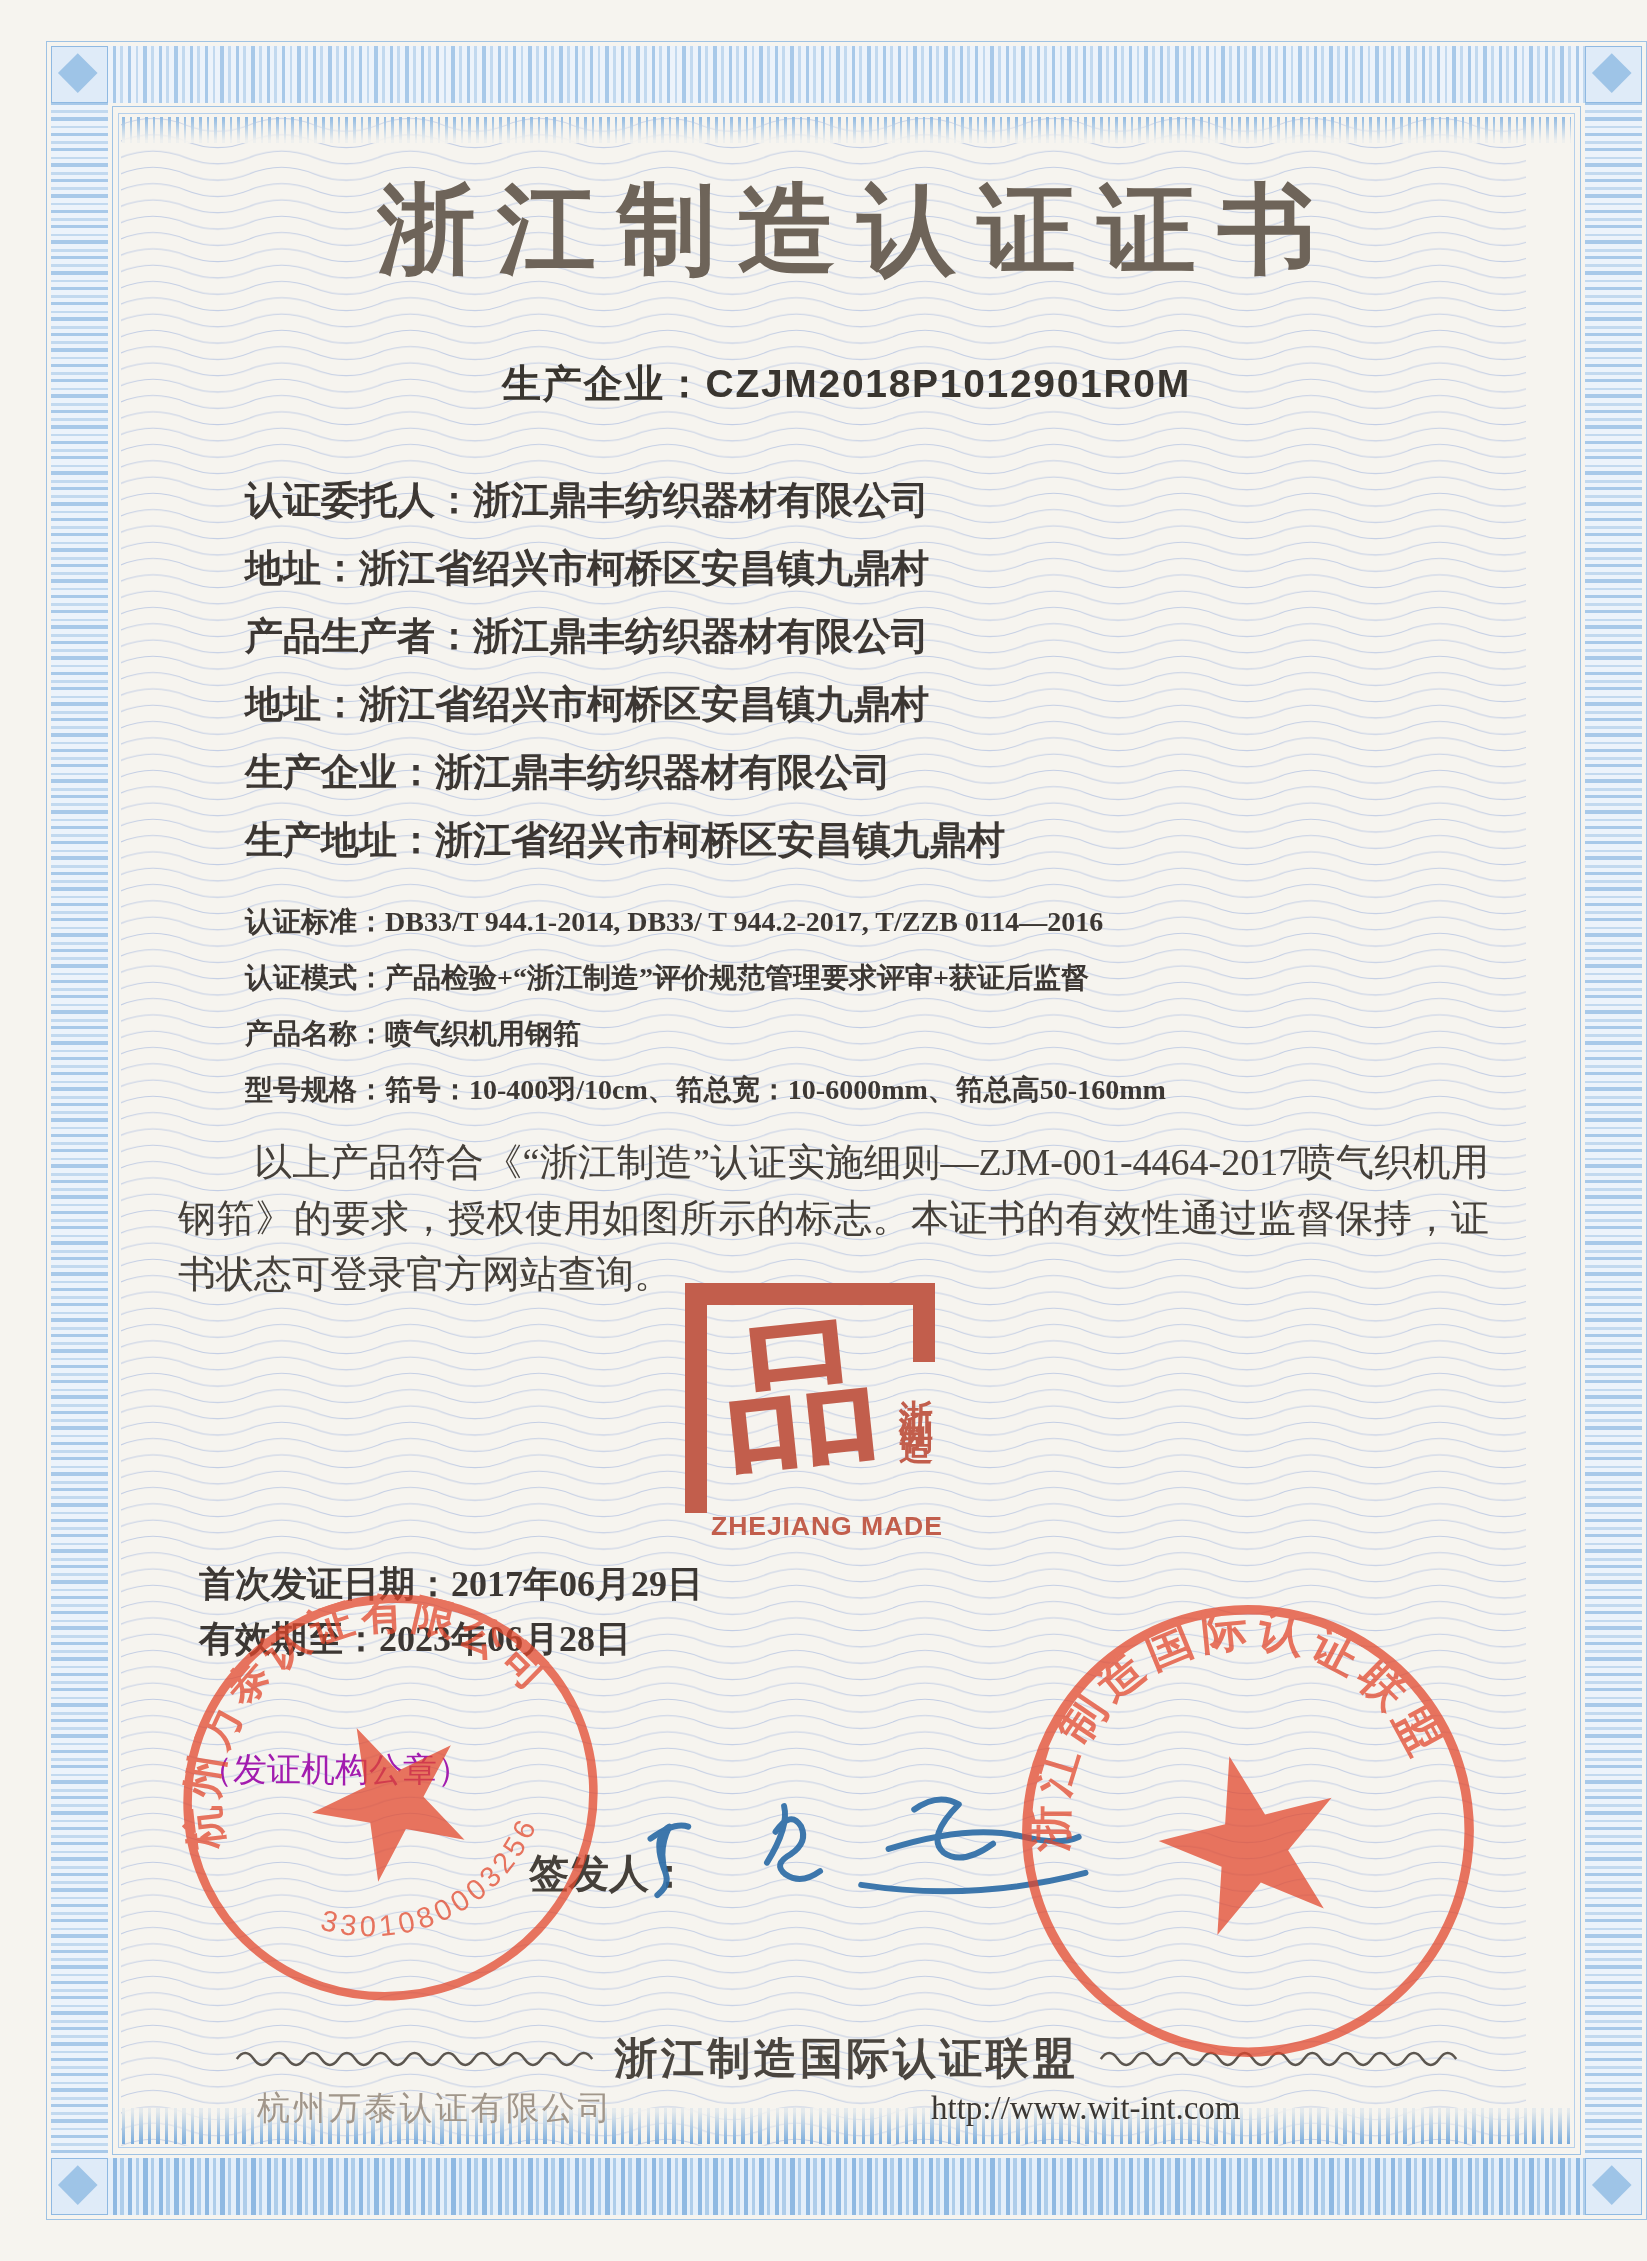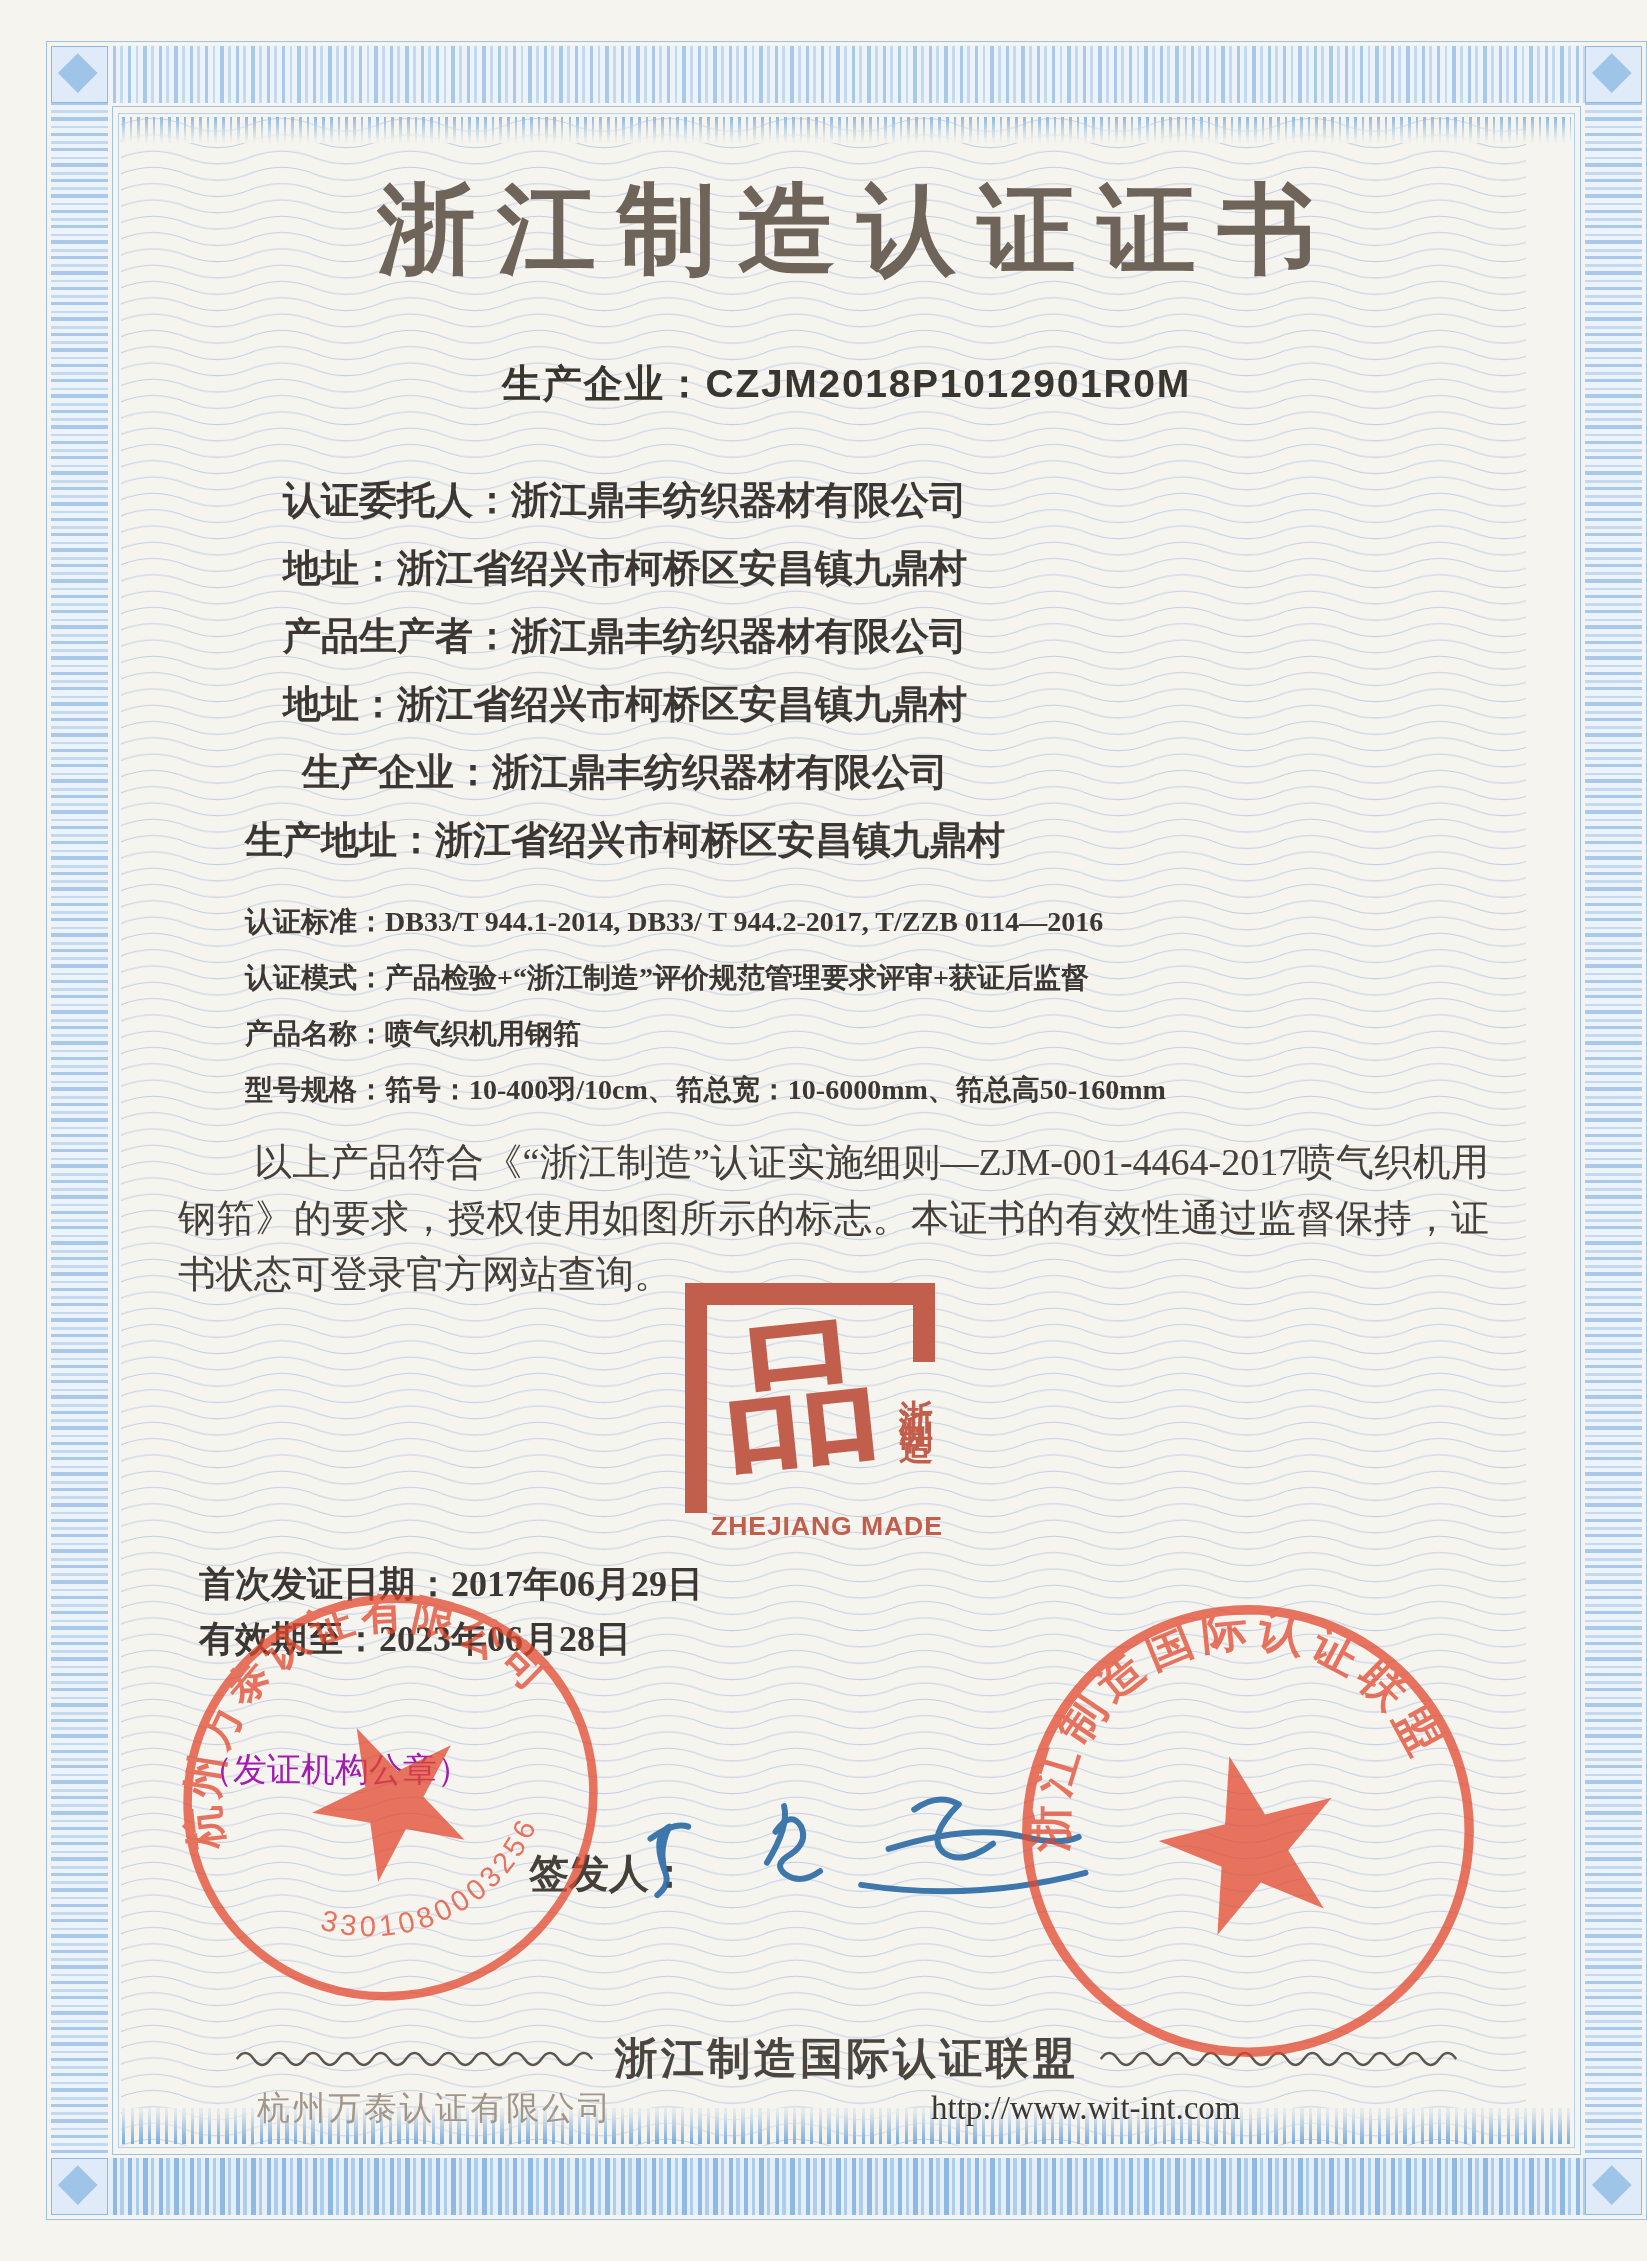--- a/index.html
+++ b/index.html
@@ -35,21 +35,21 @@
         linear-gradient(180deg,rgba(246,248,252,0) 0%,rgba(246,244,239,0.85) 90%),
         repeating-linear-gradient(90deg,#79abdc 0 3.4px,rgba(255,255,255,0) 3.4px 8.6px);}
   
   .waves{position:absolute;left:121px;top:116px;right:121px;bottom:116px;z-index:0;}
   
   .title{position:absolute;left:0;right:0;top:165px;text-align:center;z-index:1;
       font-size:98px;font-weight:bold;letter-spacing:22px;color:#6e6459;
       font-family:"DejaVu Serif","Liberation Serif",serif;text-indent:22px;}
   .certno{position:absolute;left:0;right:0;top:357px;text-align:center;z-index:1;
       font-size:39px;font-weight:bold;color:#39352f;font-family:"Liberation Sans","DejaVu Sans",sans-serif;letter-spacing:1.7px;}
-  .info{position:absolute;left:245px;top:466px;z-index:1;text-align:center;}
+  .info{position:absolute;left:245px;top:466px;z-index:1;}
   .info .ln{height:68px;line-height:68px;font-size:38px;font-weight:bold;color:#3c3733;}
   .specs{position:absolute;left:245px;top:894px;z-index:1;}
   .specs .ln{height:56px;line-height:56px;font-size:28px;font-weight:bold;color:#3c3733;}
   .statement{position:absolute;left:178px;top:1134px;width:1311px;z-index:1;
       font-size:38px;line-height:56px;color:#45403a;text-indent:2em;text-align:justify;}
   
   .logo{position:absolute;left:685px;top:1283px;width:250px;height:259px;z-index:1;}
   .logo .bar{position:absolute;background:#c25e4c;}
   .logo .bt{left:0;top:0;right:0;height:22px;}
   .logo .bl{left:0;top:0;bottom:29px;width:22px;}

